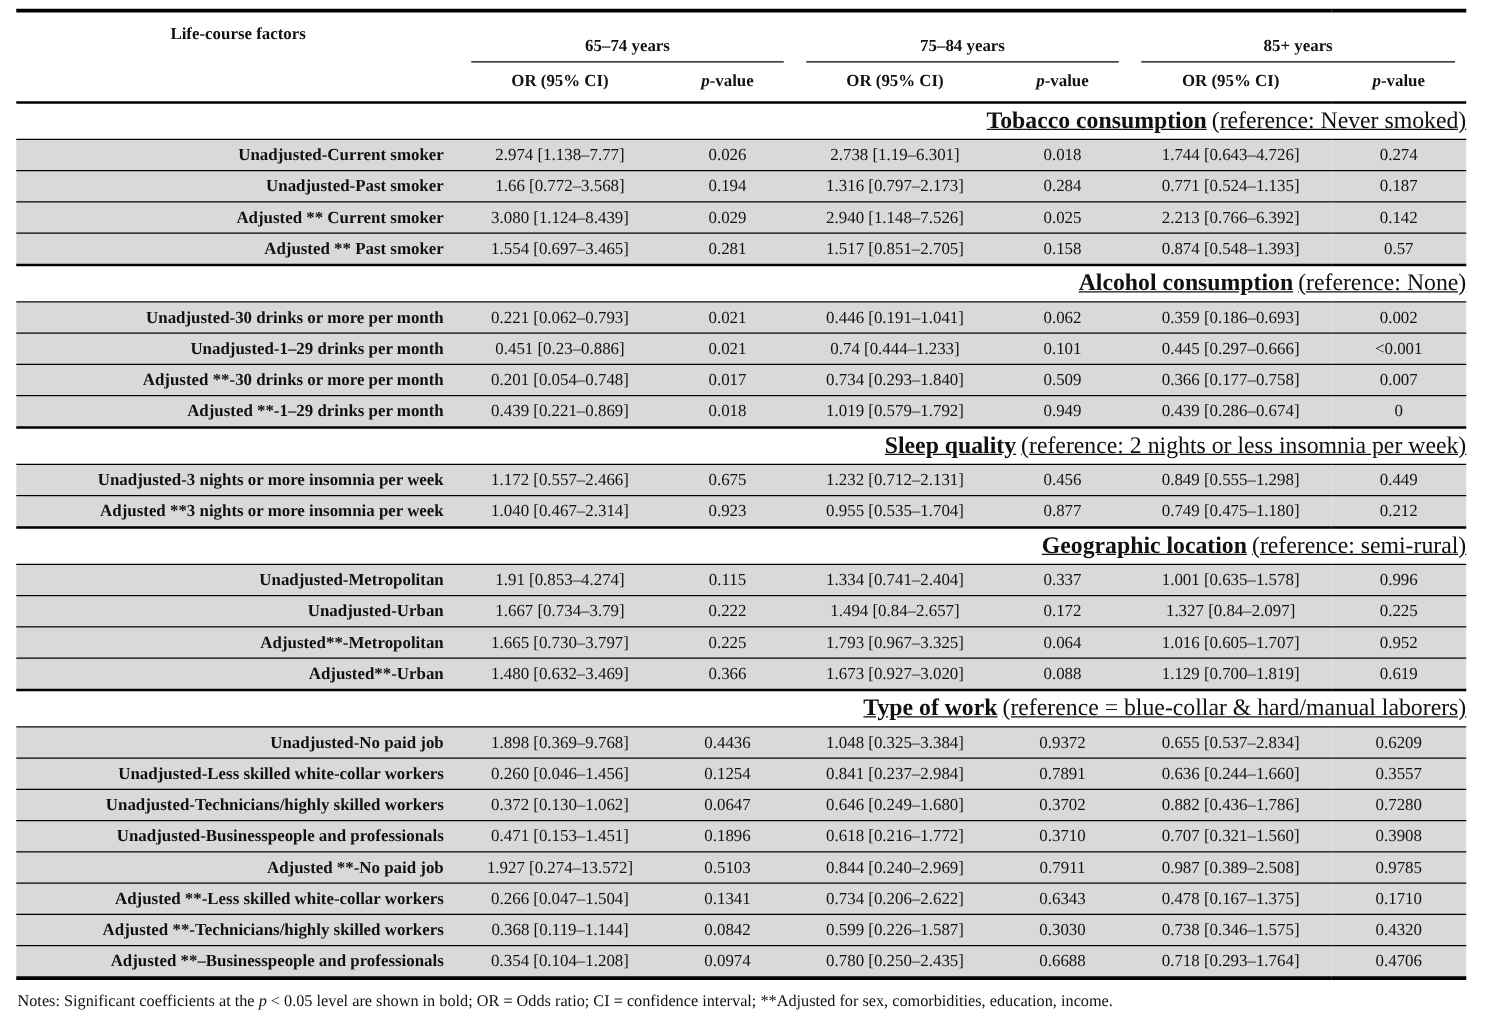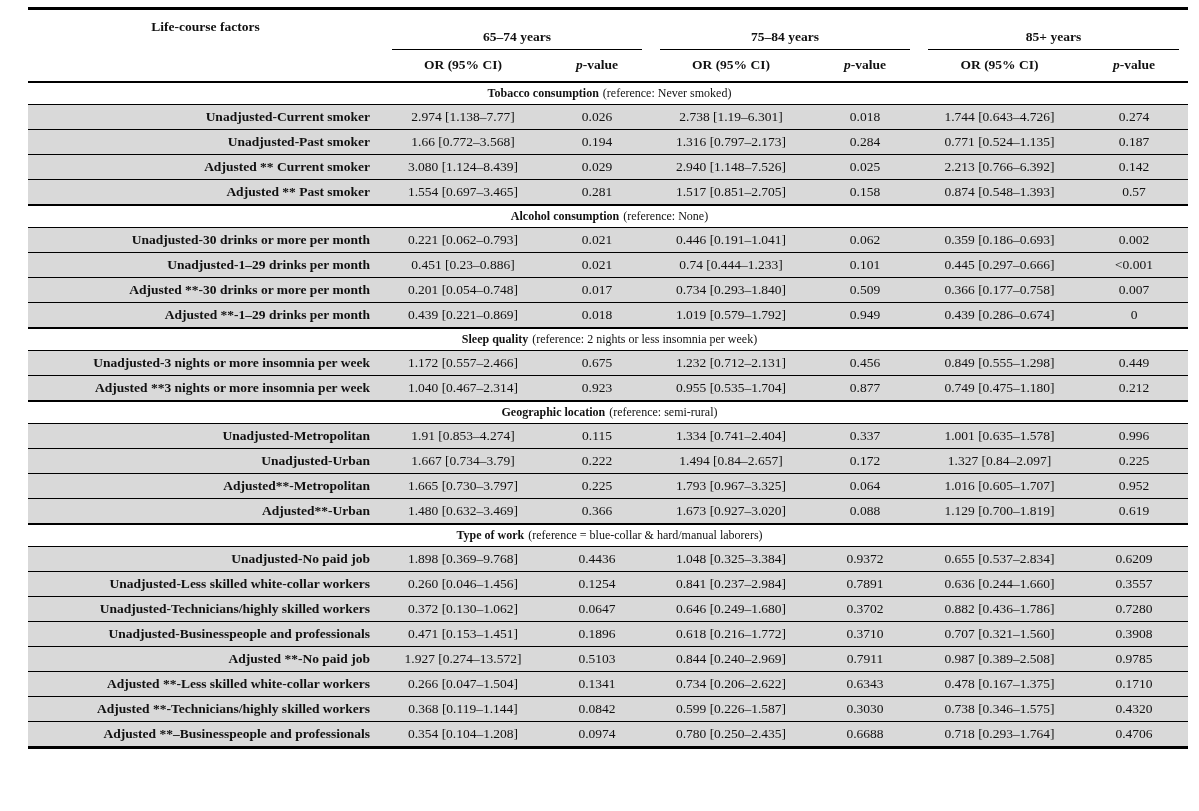--- a/index.html
+++ b/index.html
@@ -20,21 +20,20 @@
 
   .table-title {
     font-size: 15.5px;
     margin: 3px 0 11px 24px;
     letter-spacing: 0.1px;
   }
 
   table.results {
     border-collapse: collapse;
     table-layout: fixed;
-    margin-left: 15px;
     width: 1160px;
     border-top: 3px solid var(--border);
     border-bottom: 3px solid var(--border);
   }
 
   thead th {
     font-weight: bold;
     font-size: 13.5px;
     text-align: center;
     padding: 0;
@@ -51,23 +50,24 @@
   tr.h2 th {
     padding: 7px 0 8px;
     border-bottom: 2.5px solid var(--border);
   }
   tr.h2 th i { font-style: italic; }
 
   tr.section-row td {
     background: #ffffff;
     border-top: 2px solid var(--border);
     border-bottom: 1px solid var(--border);
-    font-size: 12px;
-    text-align: center;
+    font-size: 19px;
+    text-align: right;
     padding: 3px 0 3px 3px;
+    text-decoration: underline;
   }
   tr.section-row .section-name { font-weight: bold; }
   tr.section-row .section-reference { margin-left: 4px; }
 
   tr.data-row td {
     background: var(--row-bg);
     border-top: 1px solid var(--border);
     font-size: 13.5px;
     padding: 3px 2px;
     line-height: 18px;
@@ -335,14 +335,17 @@
           <td class="or">0.354 [0.104–1.208]</td>
           <td class="pv">0.0974</td>
           <td class="or">0.780 [0.250–2.435]</td>
           <td class="pv">0.6688</td>
           <td class="or">0.718 [0.293–1.764]</td>
           <td class="pv">0.4706</td>
         </tr>
       </tbody>
   </table>
 
+  <div class="table-notes">
+    <span>Notes: Significant coefficients at the </span><i>p</i><span> &lt; 0.05 level are shown in bold; OR = Odds ratio; CI = confidence interval; **Adjusted for sex, comorbidities, education, income.</span>
+  </div>
 
 </div>
 
 </body></html>

